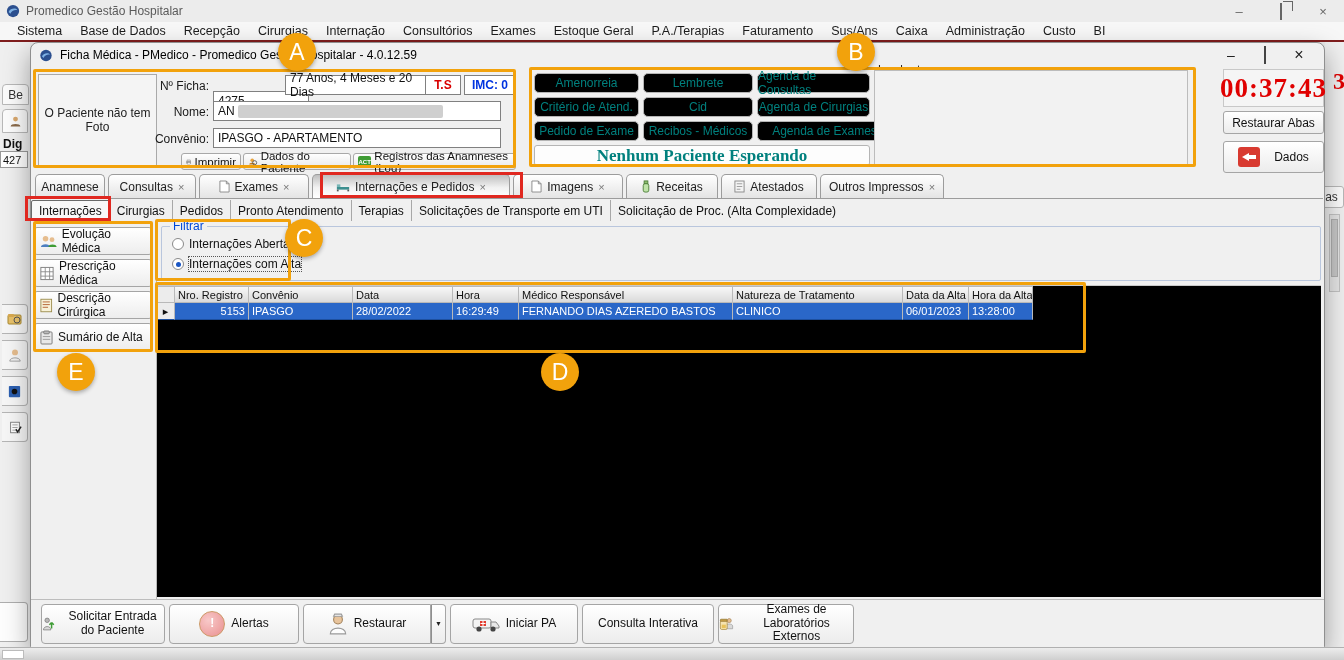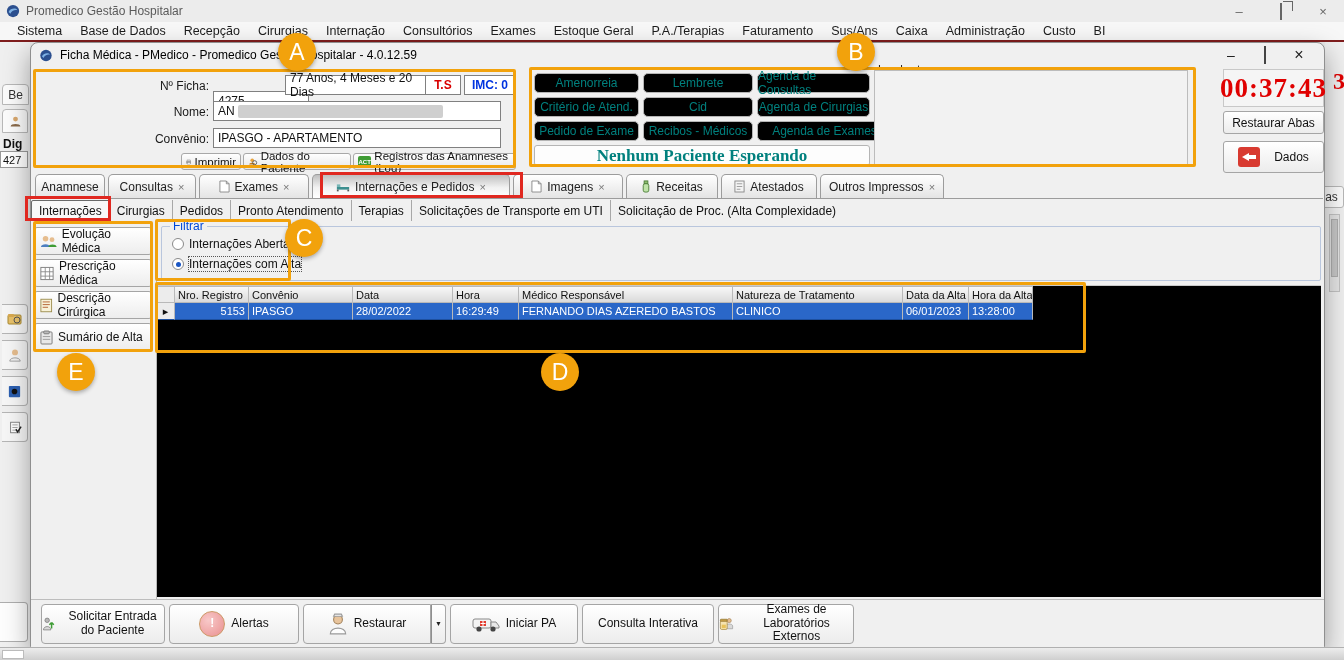--- a/index.html
+++ b/index.html
@@ -221,20 +221,23 @@
           <path d="M3 9c2-4 8-5 10-2-3-1-7 1-8 4z" fill="#7fb2e5"></path>
         </svg>
       <span class="ttl">Ficha Médica - PMedico - Promedico Gestão Hospitalar - 4.0.12.59</span>
     </div>
     <div class="win-ctrl">
       <span class="c">–</span>
       <span class="c"><span class="sq"></span></span>
       <span class="c" style="font-size:16px">×</span>
     </div>
 
+    <div class="photo">
+        <span>O Paciente não tem Foto</span>
+      </div>
 
     <div class="field-lbl" style="left:128px;top:36px;width:50px">Nº Ficha:</div>
     <div class="tbox" style="left:182px;top:48px;width:96px;height:20px">
         <span>4275</span>
       </div>
     <div class="tbox" style="left:254px;top:32px;width:152px;height:20px;justify-content:center">
         <span>77 Anos, 4 Meses e 20 Dias</span>
       </div>
     <div class="tbox" style="left:394px;top:32px;width:36px;height:20px;justify-content:center;color:#d80000;font-weight:bold">
         <span>T.S</span>

